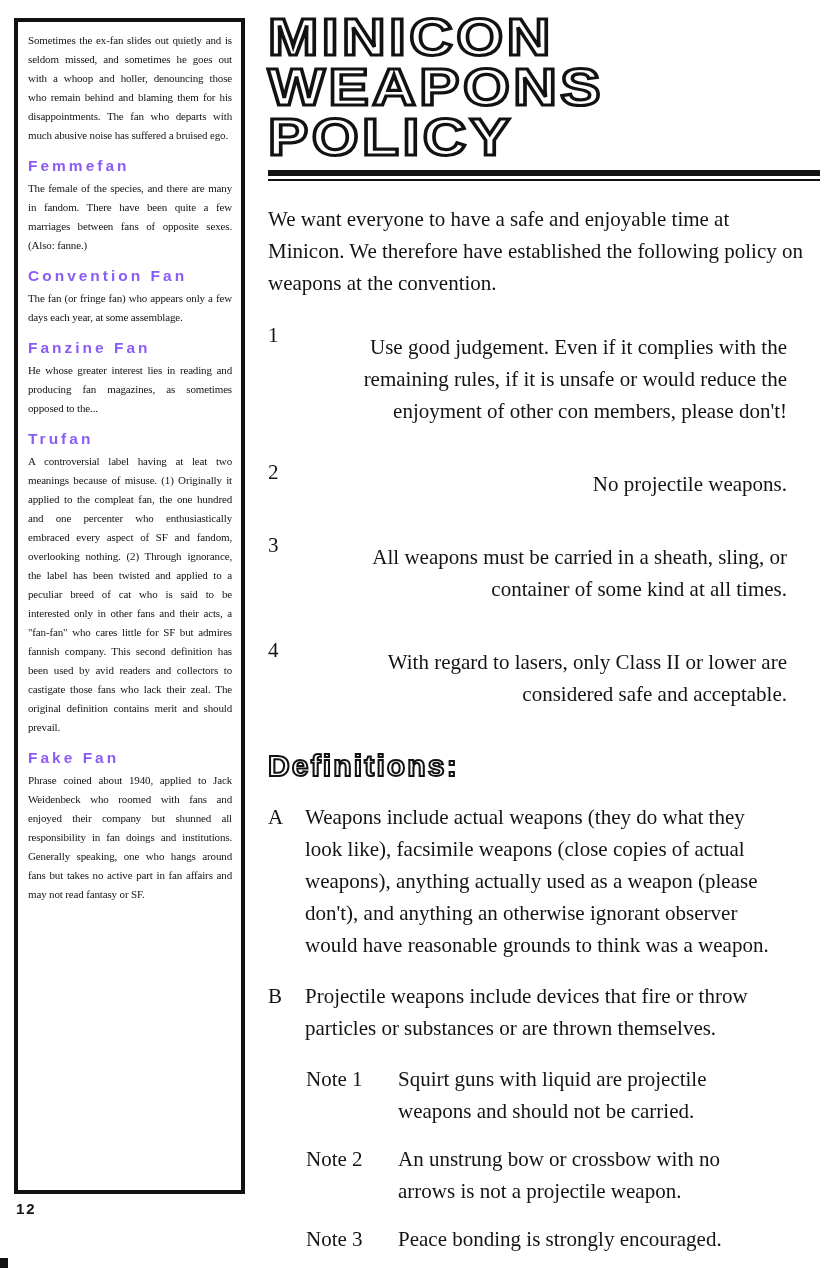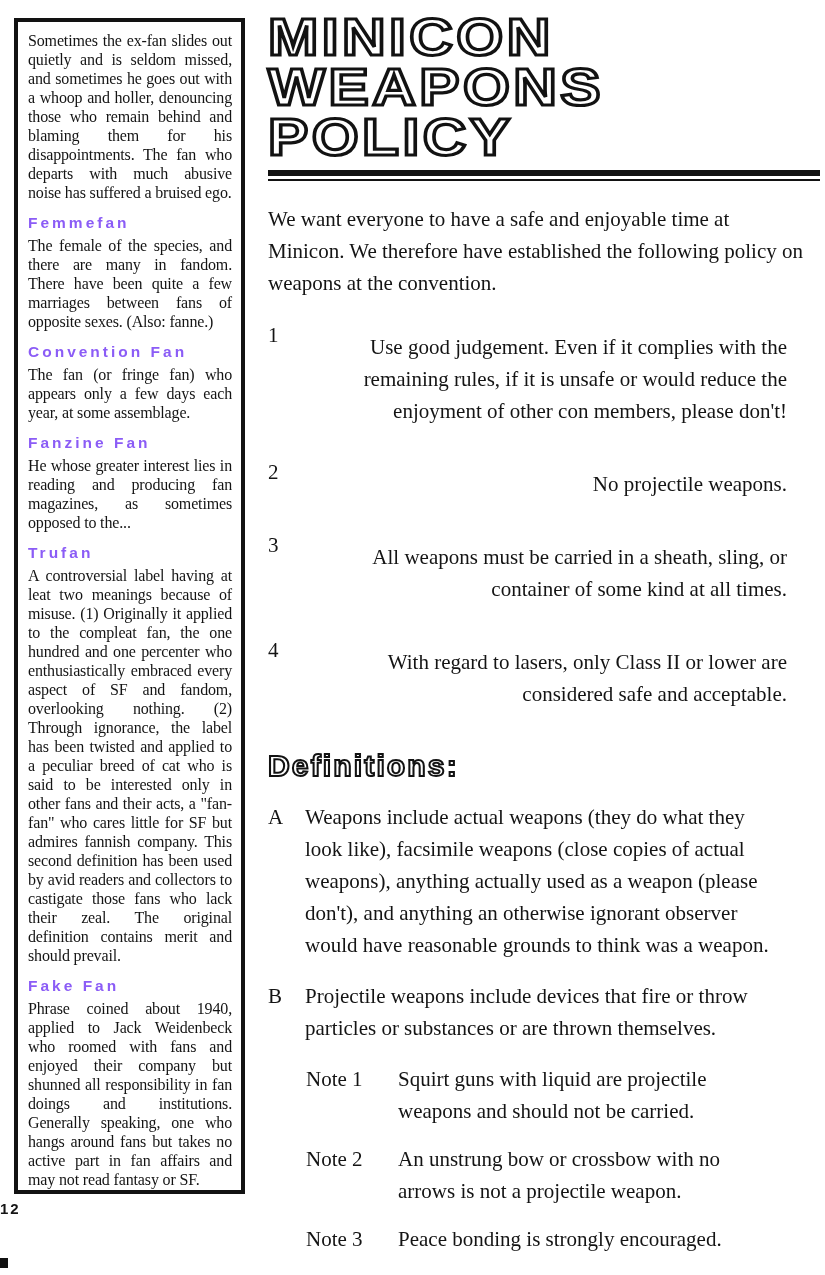--- a/index.html
+++ b/index.html
@@ -3,29 +3,29 @@
 <meta charset="utf-8">
 <style>
   html,body{margin:0;padding:0;background:#e8e8e8;}
   .page{position:relative;width:825px;height:1275px;background:#ffffff;overflow:hidden;
         font-family:"Liberation Serif","DejaVu Serif",serif;color:#141414;}
 
   
   .sidebar{position:absolute;left:14px;top:18px;width:231px;height:1176px;
            border:4px solid #121212;box-sizing:border-box;padding:9px 9px 8px 10px;
            overflow:hidden;}
-  .side-intro,.def{font-size:16px;line-height:19px;text-align:justify;
+  .side-intro,.def{font-size:11px;line-height:19px;text-align:justify;
            letter-spacing:-0.15px;hyphens:auto;-webkit-hyphens:auto;margin:0;}
   .entry{margin-top:13px;}
   .term{font-family:"Liberation Sans","DejaVu Sans",sans-serif;font-size:15.5px;
         letter-spacing:3px;font-weight:bold;color:#8b5cf6;margin:0 0 3px 0;
         transform:scaleY(0.96);transform-origin:left top;white-space:nowrap;}
 
   
-  .page-number{position:absolute;left:0;top:1200px;
+  .page-number{position:absolute;left:16px;top:1200px;
         font-family:"Liberation Sans","DejaVu Sans",sans-serif;font-size:15px;
         letter-spacing:2px;font-weight:bold;color:#151515;}
   .corner-mark{position:absolute;left:0;top:1258px;width:8px;height:10px;background:#111;}
 
   
   .main{position:absolute;left:268px;top:12px;width:552px;}
   .title{margin:0;font-family:"Liberation Sans","DejaVu Sans",sans-serif;
          font-weight:bold;font-size:52px;line-height:50px;letter-spacing:3px;
          color:#ffffff;-webkit-text-stroke:3.2px #121212;
          transform:scaleX(1.16);transform-origin:left top;white-space:nowrap;}

